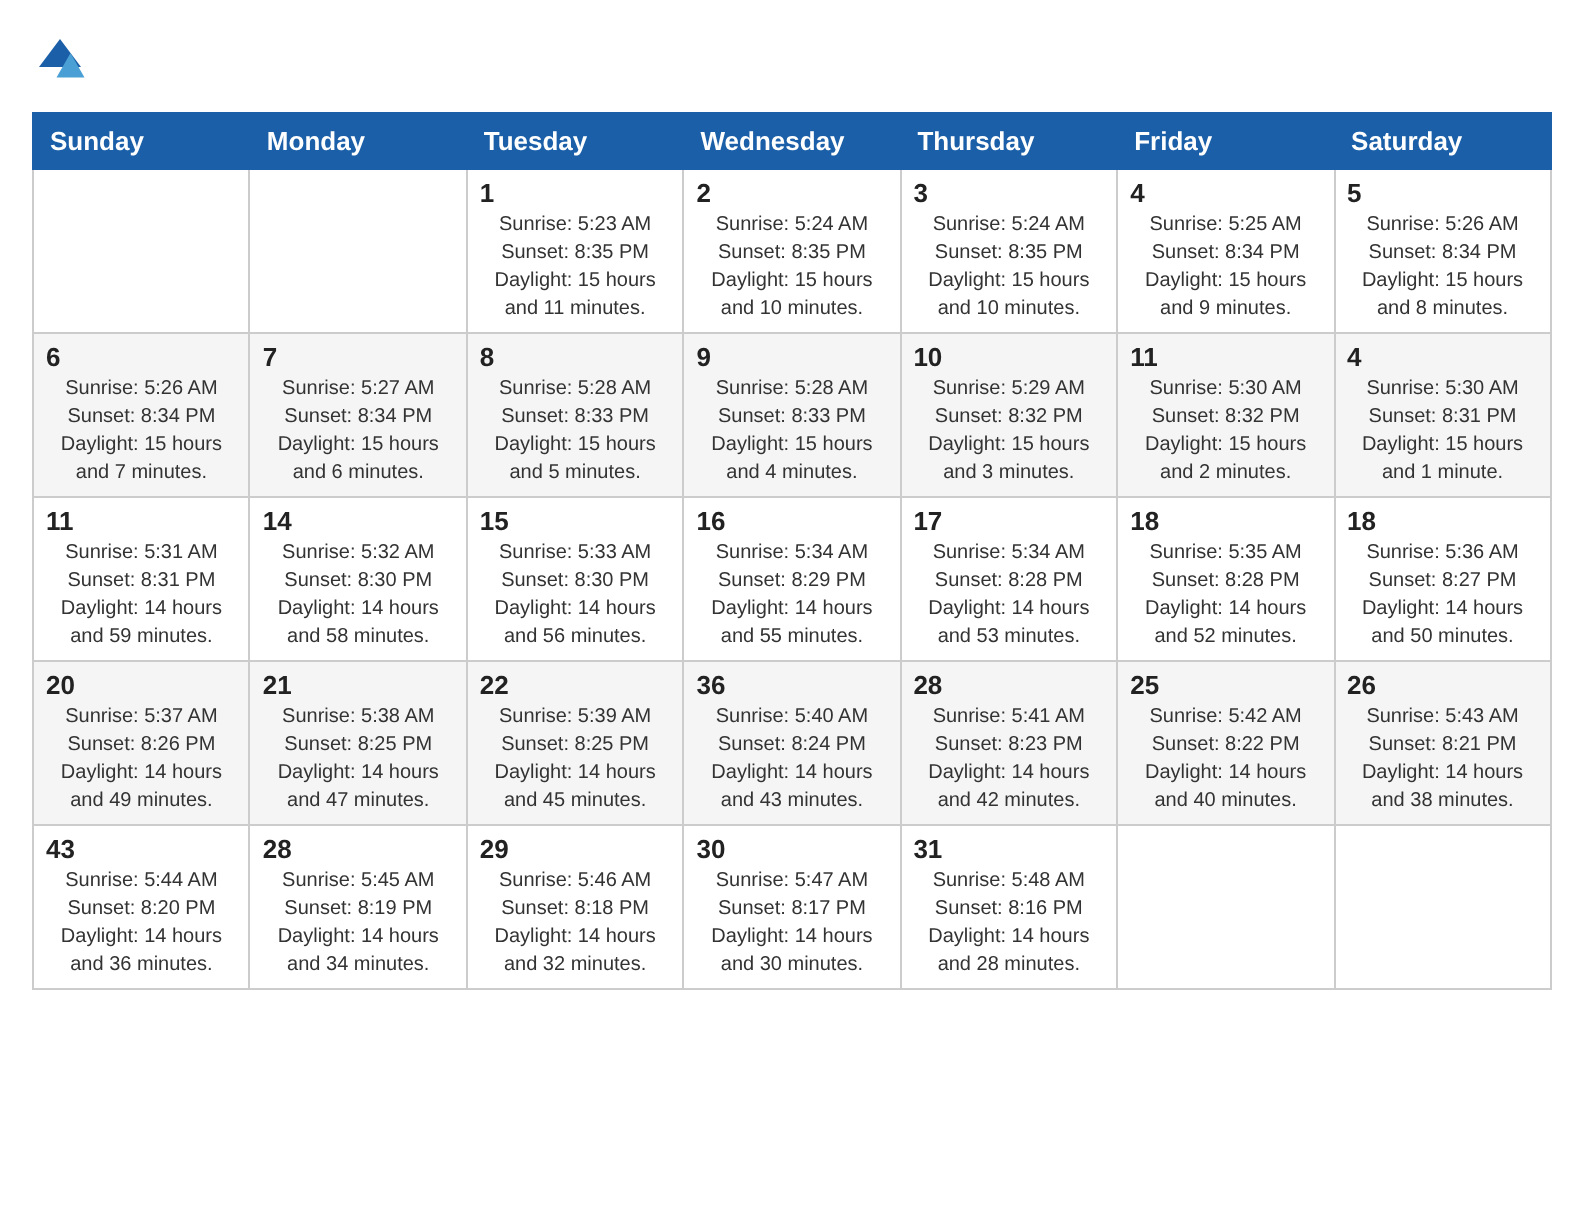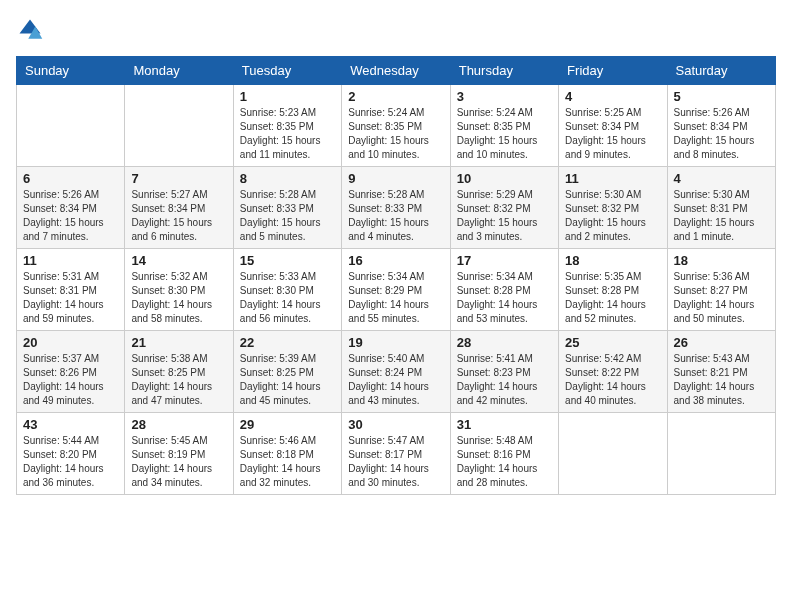--- a/index.html
+++ b/index.html
@@ -55,21 +55,21 @@
     }
     .calendar {
       width: 100%;
       border-collapse: collapse;
       border: 1px solid #ccc;
     }
     .calendar th {
       background: #1a5fa8;
       color: #fff;
       font-size: 13px;
-      font-weight: normal;
+      font-weight: bold;
       padding: 6px 8px;
       text-align: left;
       border: 1px solid #1a5fa8;
     }
     .calendar td {
       vertical-align: top;
       border: 1px solid #ccc;
       padding: 4px 6px;
       width: 108px;
       min-height: 80px;
@@ -82,20 +82,21 @@
       font-size: 13px;
       font-weight: bold;
       color: #222;
       display: block;
       margin-bottom: 2px;
     }
     .day-info {
       font-size: 10px;
       color: #333;
       line-height: 1.4;
+      text-align: center;
     }
     .empty-cell {
       background: #fff;
     }
     .row-even td {
       background: #f0f0f0;
     }
     .row-odd td {
       background: #fff;
     }
@@ -224,21 +225,21 @@
         </td>
         <td>
           <span class="day-num">21</span>
           <div class="day-info">Sunrise: 5:38 AM<br>Sunset: 8:25 PM<br>Daylight: 14 hours and 47 minutes.</div>
         </td>
         <td>
           <span class="day-num">22</span>
           <div class="day-info">Sunrise: 5:39 AM<br>Sunset: 8:25 PM<br>Daylight: 14 hours and 45 minutes.</div>
         </td>
         <td>
-          <span class="day-num">19</span>
+          <span class="day-num">36</span>
           <div class="day-info">Sunrise: 5:40 AM<br>Sunset: 8:24 PM<br>Daylight: 14 hours and 43 minutes.</div>
         </td>
         <td>
           <span class="day-num">28</span>
           <div class="day-info">Sunrise: 5:41 AM<br>Sunset: 8:23 PM<br>Daylight: 14 hours and 42 minutes.</div>
         </td>
         <td>
           <span class="day-num">25</span>
           <div class="day-info">Sunrise: 5:42 AM<br>Sunset: 8:22 PM<br>Daylight: 14 hours and 40 minutes.</div>
         </td>

